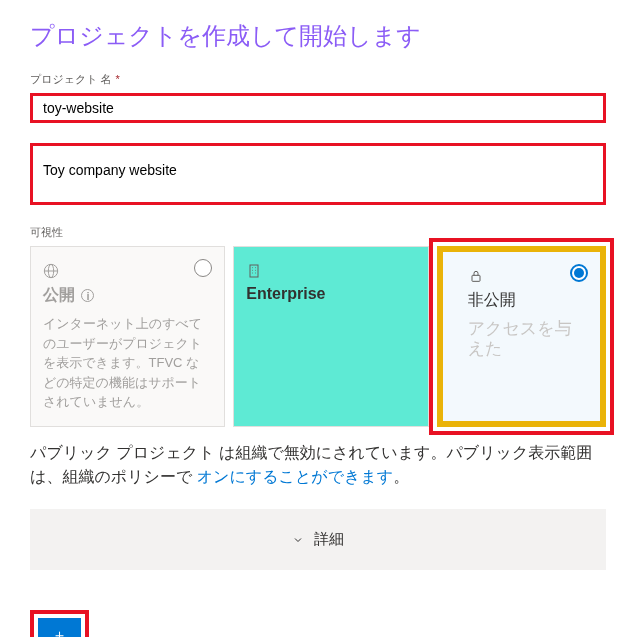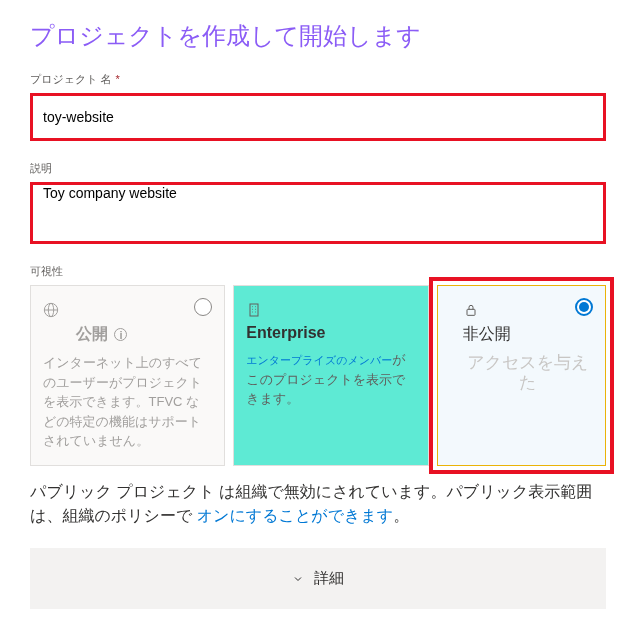--- a/index.html
+++ b/index.html
@@ -28,33 +28,33 @@
     .required-asterisk {
       color: #a4262c;
       margin-left: 4px;
     }
     .highlight-box {
       border: 3px solid #e81123;
       padding: 0;
     }
     .text-input {
       width: 100%;
-      padding: 13px 10px;
+      padding: 4px 10px;
       border: 1px solid #8a8886;
       font-size: 14px;
       font-family: inherit;
       background: #ffffff;
       outline: none;
     }
     .highlight-box .text-input {
       border: none;
     }
     .text-area {
       width: 100%;
-      padding: 0 10px;
+      padding: 16px 10px;
       border: 1px solid #8a8886;
       font-size: 14px;
       font-family: inherit;
       background: #ffffff;
       resize: none;
       height: 52px;
       outline: none;
     }
     .highlight-box .text-area {
       border: none;
@@ -73,21 +73,21 @@
       position: relative;
       background: #5eead4;
       cursor: pointer;
       min-height: 140px;
     }
     .visibility-card.disabled {
       background: #faf9f8;
       cursor: default;
     }
     .visibility-card.selected {
-      border: 1px solid #eab308;
+      border: 6px solid #eab308;
       background: #f3f9fd;
       padding-left: 25px;
     }
     .card-icon {
       font-size: 16px;
       color: #605e5c;
       display: inline-block;
       margin-bottom: 6px;
     }
     .disabled .card-icon {
@@ -117,28 +117,26 @@
       border-radius: 50%;
     }
     .card-title {
       font-size: 16px;
       font-weight: 600;
       color: #323130;
       margin-bottom: 8px;
     }
     .disabled .card-title {
       color: #a19f9d;
-      margin-left: 33px;
     }
     .card-subtitle {
       font-size: 17px;
       color: #c8c6c4;
       margin-bottom: 0px;
       line-height: 1.2;
-      text-align: center;
     }
     .card-info-icon {
       font-size: 11px;
       color: #a19f9d;
       border: 1px solid #a19f9d;
       border-radius: 50%;
       width: 13px;
       height: 13px;
       display: inline-flex;
       align-items: center;
@@ -236,21 +234,20 @@
 <div class="field-group">
   <div class="field-label">
     <span>プロジェクト 名</span><span class="required-asterisk">*</span>
   </div>
   <div class="highlight-box">
     <input type="text" class="text-input" value="toy-website" style="">
   </div>
 </div>
 
 <div class="field-group">
-  <div class="field-label">説明</div>
   <div class="highlight-box">
     <textarea class="text-area" style="">Toy company website</textarea>
   </div>
 </div>
 
 <div class="field-group">
   <div class="field-label">可視性</div>
   <div class="visibility-row">
 
     <div class="visibility-card disabled">
@@ -275,23 +272,20 @@
             <rect x="6" y="3" width="12" height="18"></rect>
             <line x1="9" y1="7" x2="10" y2="7"></line>
             <line x1="14" y1="7" x2="15" y2="7"></line>
             <line x1="9" y1="11" x2="10" y2="11"></line>
             <line x1="14" y1="11" x2="15" y2="11"></line>
             <line x1="9" y1="15" x2="10" y2="15"></line>
             <line x1="14" y1="15" x2="15" y2="15"></line>
           </svg>
       </span>
       <div class="card-title">Enterprise</div>
-      <div>
-        <span class="card-desc-link"><span>エンタープライズのメンバー</span><span class="card-desc" style="color:#605e5c">がこのプロジェクトを表示できます。</span></span>
-      </div>
     </div>
 
     <div class="highlight-card-wrap">
       <div class="visibility-card selected">
         <span class="card-icon">
           <svg width="16" height="16" viewBox="0 0 24 24" fill="none" stroke="#605e5c" stroke-width="1.5">
               <rect x="6" y="11" width="12" height="9" rx="1"></rect>
               <path d="M9 11V8a3 3 0 016 0v3"></path>
             </svg>
         </span>

